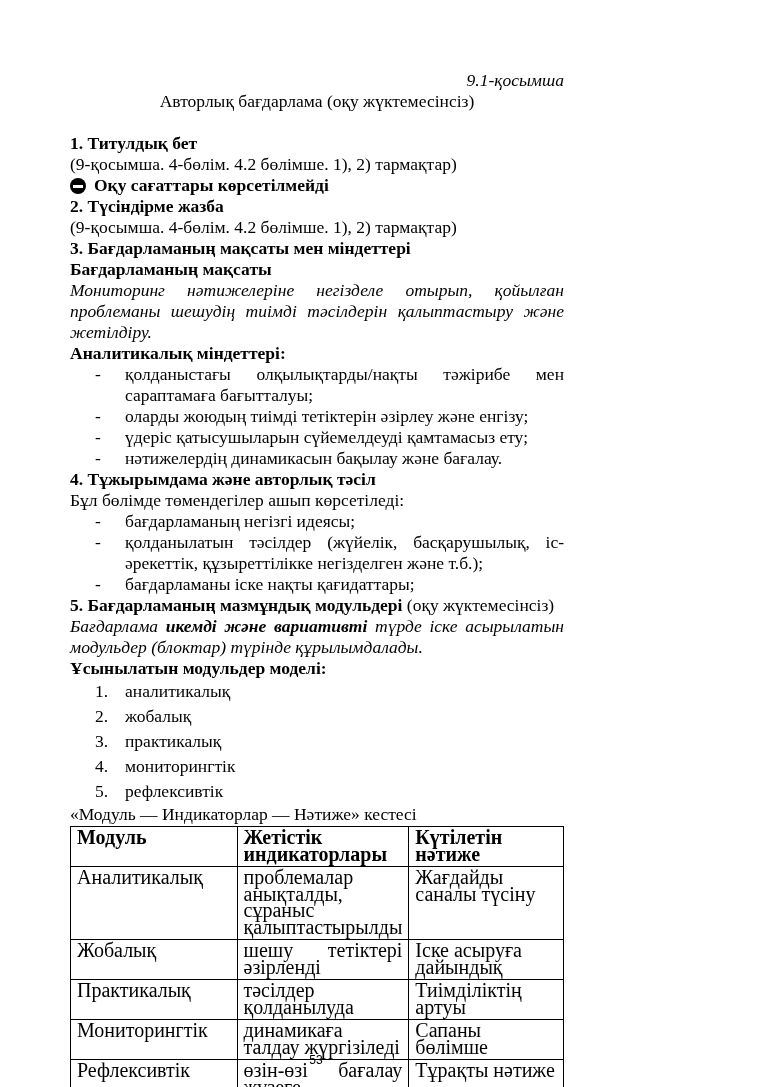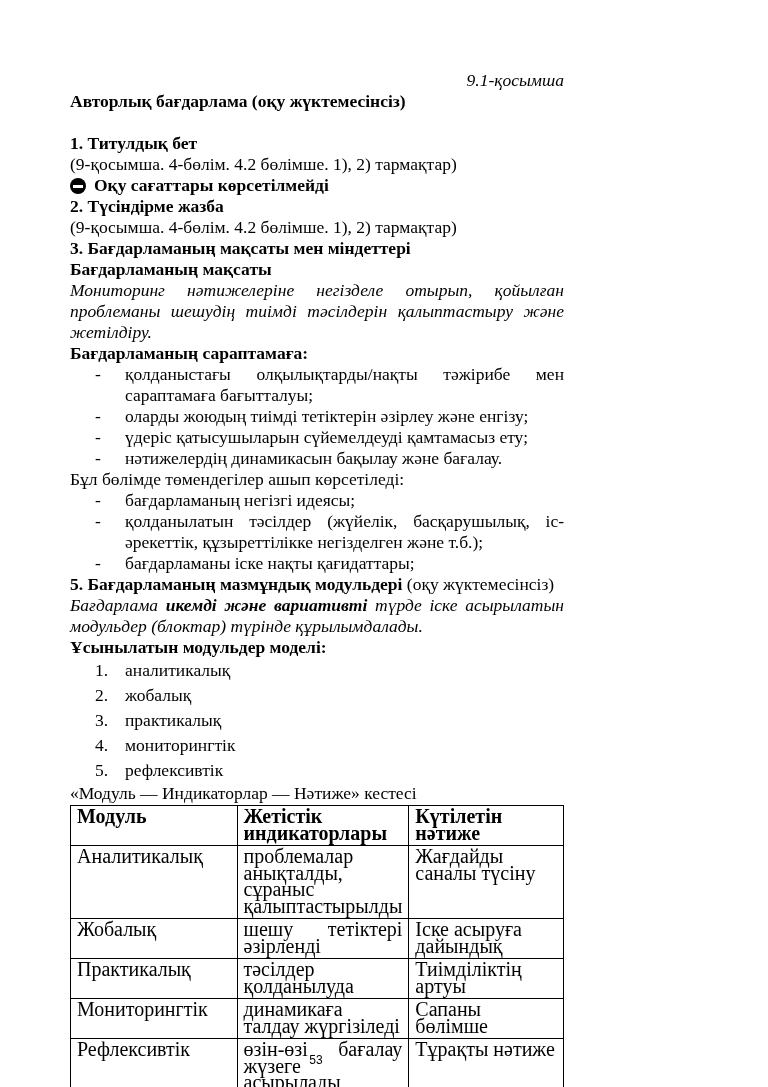--- a/index.html
+++ b/index.html
@@ -14,21 +14,21 @@
     width: 632px; height: 1087px;
     padding: 62px 68px 0 70px;
     font-size: 17.5px;
     line-height: 21px;
     background: #fff;
     overflow: hidden;
     margin-top: 8px;
   }
   .line { min-height: 21px; }
   .right-italic { text-align: right; font-style: italic; }
-  .center-bold { font-weight: bold; }
+  .center-bold { text-align: center; font-weight: normal; }
   .b { font-weight: bold; }
   .blank { height: 21px; }
   .just { text-align: justify; font-style: italic; }
 
   
   .li { display: flex; }
   .li .m {
     flex: none;
     width: 30px;
     margin-left: 25px;
@@ -100,39 +100,40 @@
   <div class="line">
     <span class="noentry"></span><span class="b">Оқу сағаттары көрсетілмейді</span>
   </div>
 
   <div class="line b">2. Түсіндірме жазба</div>
   <div class="line">(9-қосымша. 4-бөлім. 4.2 бөлімше. 1), 2) тармақтар)</div>
 
   <div class="line b">3. Бағдарламаның мақсаты мен міндеттері</div>
   <div class="line b">Бағдарламаның мақсаты</div>
   <div class="just">Мониторинг нәтижелеріне негізделе отырып, қойылған проблеманы шешудің тиімді тәсілдерін қалыптастыру және жетілдіру.</div>
-  <div class="line b">Бағдарламаның сараптамаға:</div>
+  <div class="line b">Аналитикалық міндеттері:</div>
 
   <div class="li">
     <span class="m">-</span>
     <span class="t">қолданыстағы олқылықтарды/нақты тәжірибе мен сараптамаға бағытталуы;</span>
   </div>
   <div class="li">
     <span class="m">-</span>
     <span class="t">оларды жоюдың тиімді тетіктерін әзірлеу және енгізу;</span>
   </div>
   <div class="li">
     <span class="m">-</span>
     <span class="t">үдеріс қатысушыларын сүйемелдеуді қамтамасыз ету;</span>
   </div>
   <div class="li">
     <span class="m">-</span>
     <span class="t">нәтижелердің динамикасын бақылау және бағалау.</span>
   </div>
 
+  <div class="line b">4. Тұжырымдама және авторлық тәсіл</div>
   <div class="line">Бұл бөлімде төмендегілер ашып көрсетіледі:</div>
 
   <div class="li">
     <span class="m">-</span>
     <span class="t">бағдарламаның негізгі идеясы;</span>
   </div>
   <div class="li">
     <span class="m">-</span>
     <span class="t">қолданылатын тәсілдер (жүйелік, басқарушылық, іс-әрекеттік, құзыреттілікке негізделген және т.б.);</span>
   </div>

